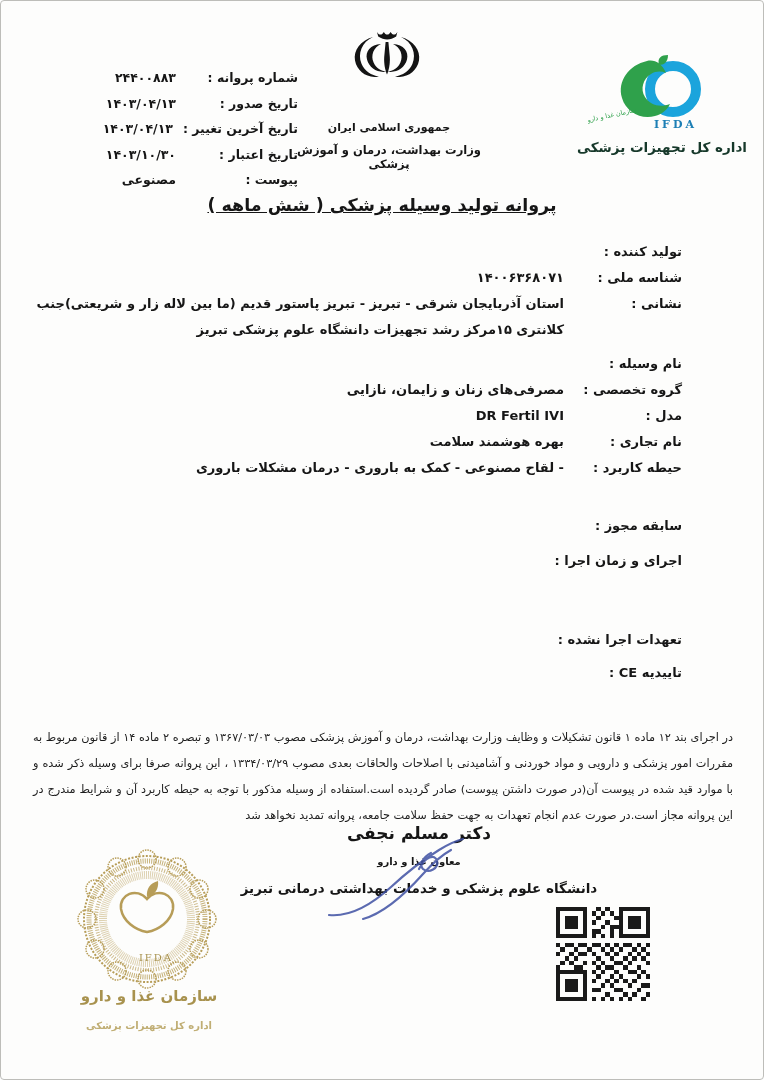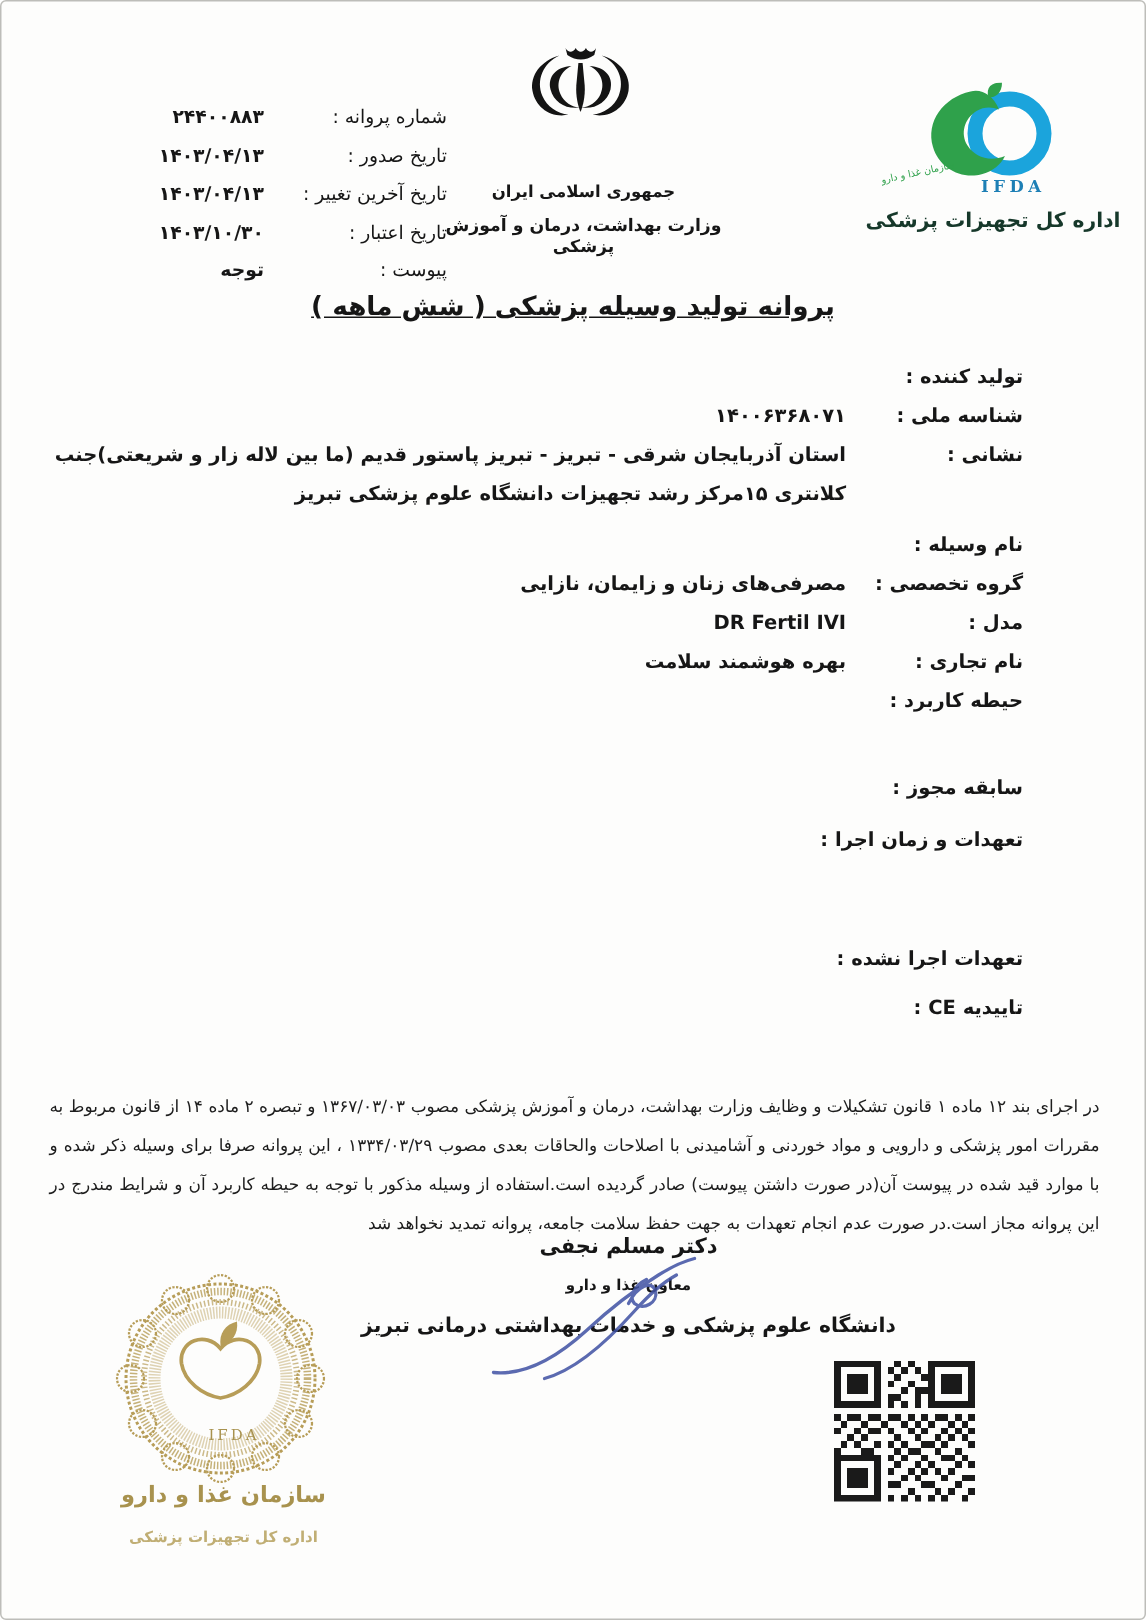--- a/index.html
+++ b/index.html
@@ -5,21 +5,21 @@
   html,body{margin:0;padding:0;background:#ffffff;}
   .page{
     position:relative;width:764px;height:1080px;margin:0 auto;
     background:#fdfdfc;color:#161616;overflow:hidden;
     font-family:"DejaVu Sans",sans-serif;
     border:1px solid #bdbdb9;border-radius:4px;box-sizing:border-box;
   }
   
   .meta{position:absolute;top:64px;left:35px;width:262px;direction:rtl;}
   .meta-row{display:flex;gap:10px;line-height:25.5px;font-size:12.5px;}
-  .meta-label{font-weight:400;white-space:nowrap;min-width:112px;text-align:right;}
+  .meta-label{font-weight:700;white-space:nowrap;min-width:112px;text-align:right;}
   .meta-value{font-weight:700;flex:1;text-align:start;white-space:nowrap;}
   
   .emblem{position:absolute;top:28px;left:350px;}
   .ministry{position:absolute;top:92px;left:278px;width:220px;text-align:center;direction:rtl;margin-top:28px;}
   .ministry-l1{font-size:11px;font-weight:700;}
   .ministry-l2{font-size:11.5px;font-weight:700;margin-top:9px;}
   
   .ifda-logo{position:absolute;top:54px;right:54px;}
   .ifda-acronym{position:absolute;top:117px;right:66px;font-size:11px;font-weight:700;
     letter-spacing:3px;color:#1d7fb5;font-family:"DejaVu Serif",serif;}
@@ -36,21 +36,21 @@
   .flabel{min-width:102px;font-weight:700;white-space:nowrap;}
   .fvalue{font-weight:700;flex:1;text-align:start;}
   .mt8{margin-top:8px}.mt29{margin-top:32px}.mt9{margin-top:9px}
   .mt53{margin-top:53px}.mt7{margin-top:7px}
   
   .legal{position:absolute;top:724px;left:32px;right:30px;direction:rtl;
     text-align:justify;font-size:11.3px;line-height:26px;color:#1d1d1d;}
   
   .sig{position:absolute;top:822px;left:188px;width:460px;text-align:center;
     direction:rtl;font-weight:700;}
-  .sig-name{font-size:14px;}
+  .sig-name{font-size:17px;}
   .sig-role{font-size:10px;margin-top:13px;}
   .sig-org{font-size:13.5px;margin-top:13px;white-space:nowrap;}
   .scribble{position:absolute;top:830px;left:322px;}
   
   .seal-svg{position:absolute;top:848px;left:76px;}
   .seal-acronym{position:absolute;top:951px;left:130px;width:50px;text-align:center;
     font-size:10px;letter-spacing:2px;color:#a8924e;font-family:"DejaVu Serif",serif;}
   .seal-org{position:absolute;top:986px;left:56px;width:184px;text-align:center;direction:rtl;
     font-size:15px;font-weight:700;color:#a8924e;}
   .seal-dept{position:absolute;top:1019px;left:68px;width:160px;text-align:center;direction:rtl;
@@ -75,21 +75,21 @@
     <div class="meta-row">
       <span class="meta-label">تاریخ آخرین تغییر :</span>
       <span class="meta-value">۱۴۰۳/۰۴/۱۳</span>
     </div>
     <div class="meta-row">
       <span class="meta-label">تاریخ اعتبار :</span>
       <span class="meta-value">۱۴۰۳/۱۰/۳۰</span>
     </div>
     <div class="meta-row">
       <span class="meta-label">پیوست :</span>
-      <span class="meta-value">توجه</span>
+      <span class="meta-value">مصنوعی</span>
     </div>
   </div>
 
   <div class="emblem">
     <svg width="72" height="58" viewBox="0 0 72 58">
       <g fill="#141414">
         <path d="M26 3c1.8 3.4 5 3.4 6.8 0 1.8 3.4 5 3.4 6.8 0 1.8 3.4 5 3.4 6.8 0l-1.2 4.6c-6 4-12 4-18 0z"></path>
         <path d="M34.6 13h2.8l1.4 15c.4 7-1 13.4-2.8 17.6-1.8-4.2-3.2-10.6-2.8-17.6z"></path>
         <path d="M30 15c-7.4 3.4-10.6 11.4-7.4 18.6 2.4 5.4 7.6 8.8 13 9-8.8 1.6-17.4-3.4-19.6-12-2-8.2 3.4-15 14-15.6z"></path>
         <path d="M42 15c7.4 3.4 10.6 11.4 7.4 18.6-2.4 5.4-7.6 8.8-13 9 8.8 1.6 17.4-3.4 19.6-12 2-8.2-3.4-15-14-15.6z"></path>
@@ -138,27 +138,28 @@
     <div class="frow">
       <span class="flabel">مدل :</span>
       <span class="fvalue">DR Fertil IVI</span>
     </div>
     <div class="frow">
       <span class="flabel">نام تجاری :</span>
       <span class="fvalue">بهره هوشمند سلامت</span>
     </div>
     <div class="frow">
       <span class="flabel">حیطه کاربرد :</span>
+      <span class="fvalue">- لقاح مصنوعی - کمک به باروری - درمان مشکلات باروری</span>
     </div>
     <div class="frow mt29">
       <span class="flabel">سابقه مجوز :</span>
       <span class="fvalue"></span>
     </div>
     <div class="frow mt9">
-      <span class="flabel">تعهدات و زمان اجرا :</span>
+      <span class="flabel">اجرای و زمان اجرا :</span>
       <span class="fvalue"></span>
     </div>
     <div class="frow mt53">
       <span class="flabel">تعهدات اجرا نشده :</span>
       <span class="fvalue"></span>
     </div>
     <div class="frow mt7">
       <span class="flabel">تاییدیه CE :</span>
       <span class="fvalue"></span>
     </div>

